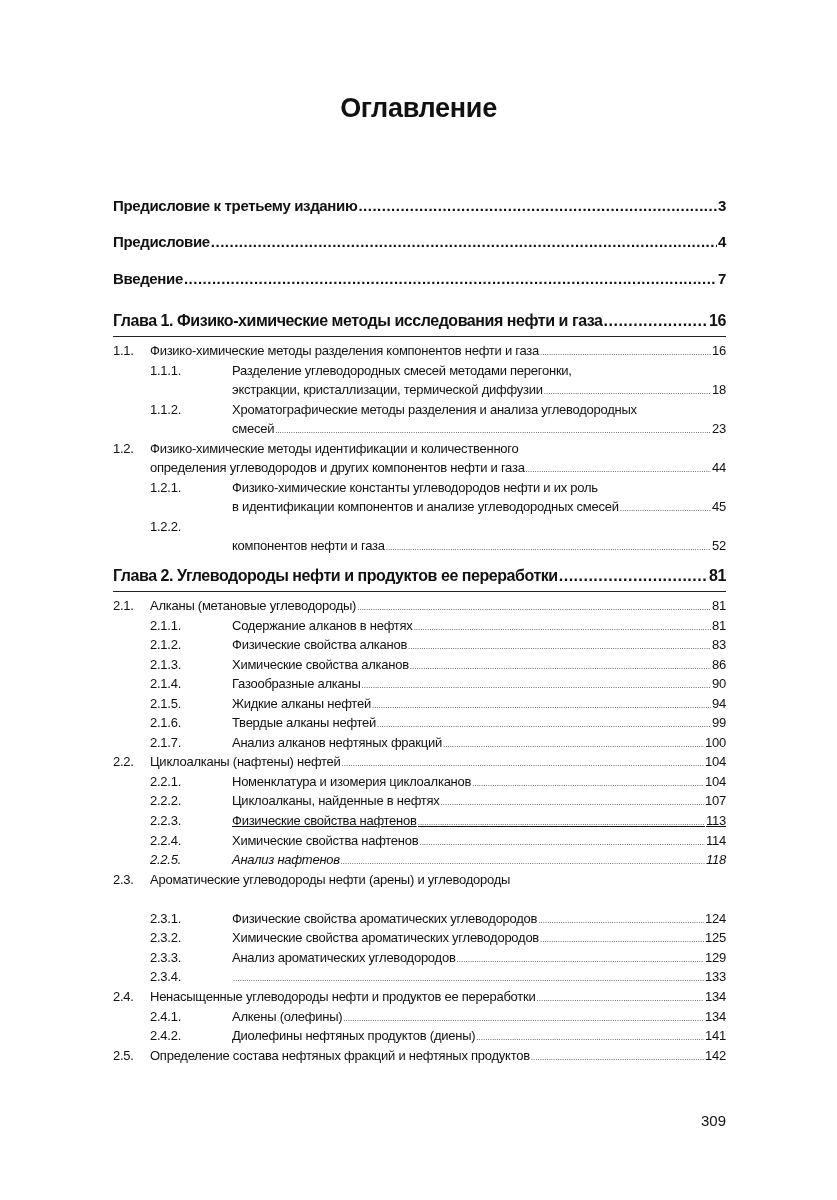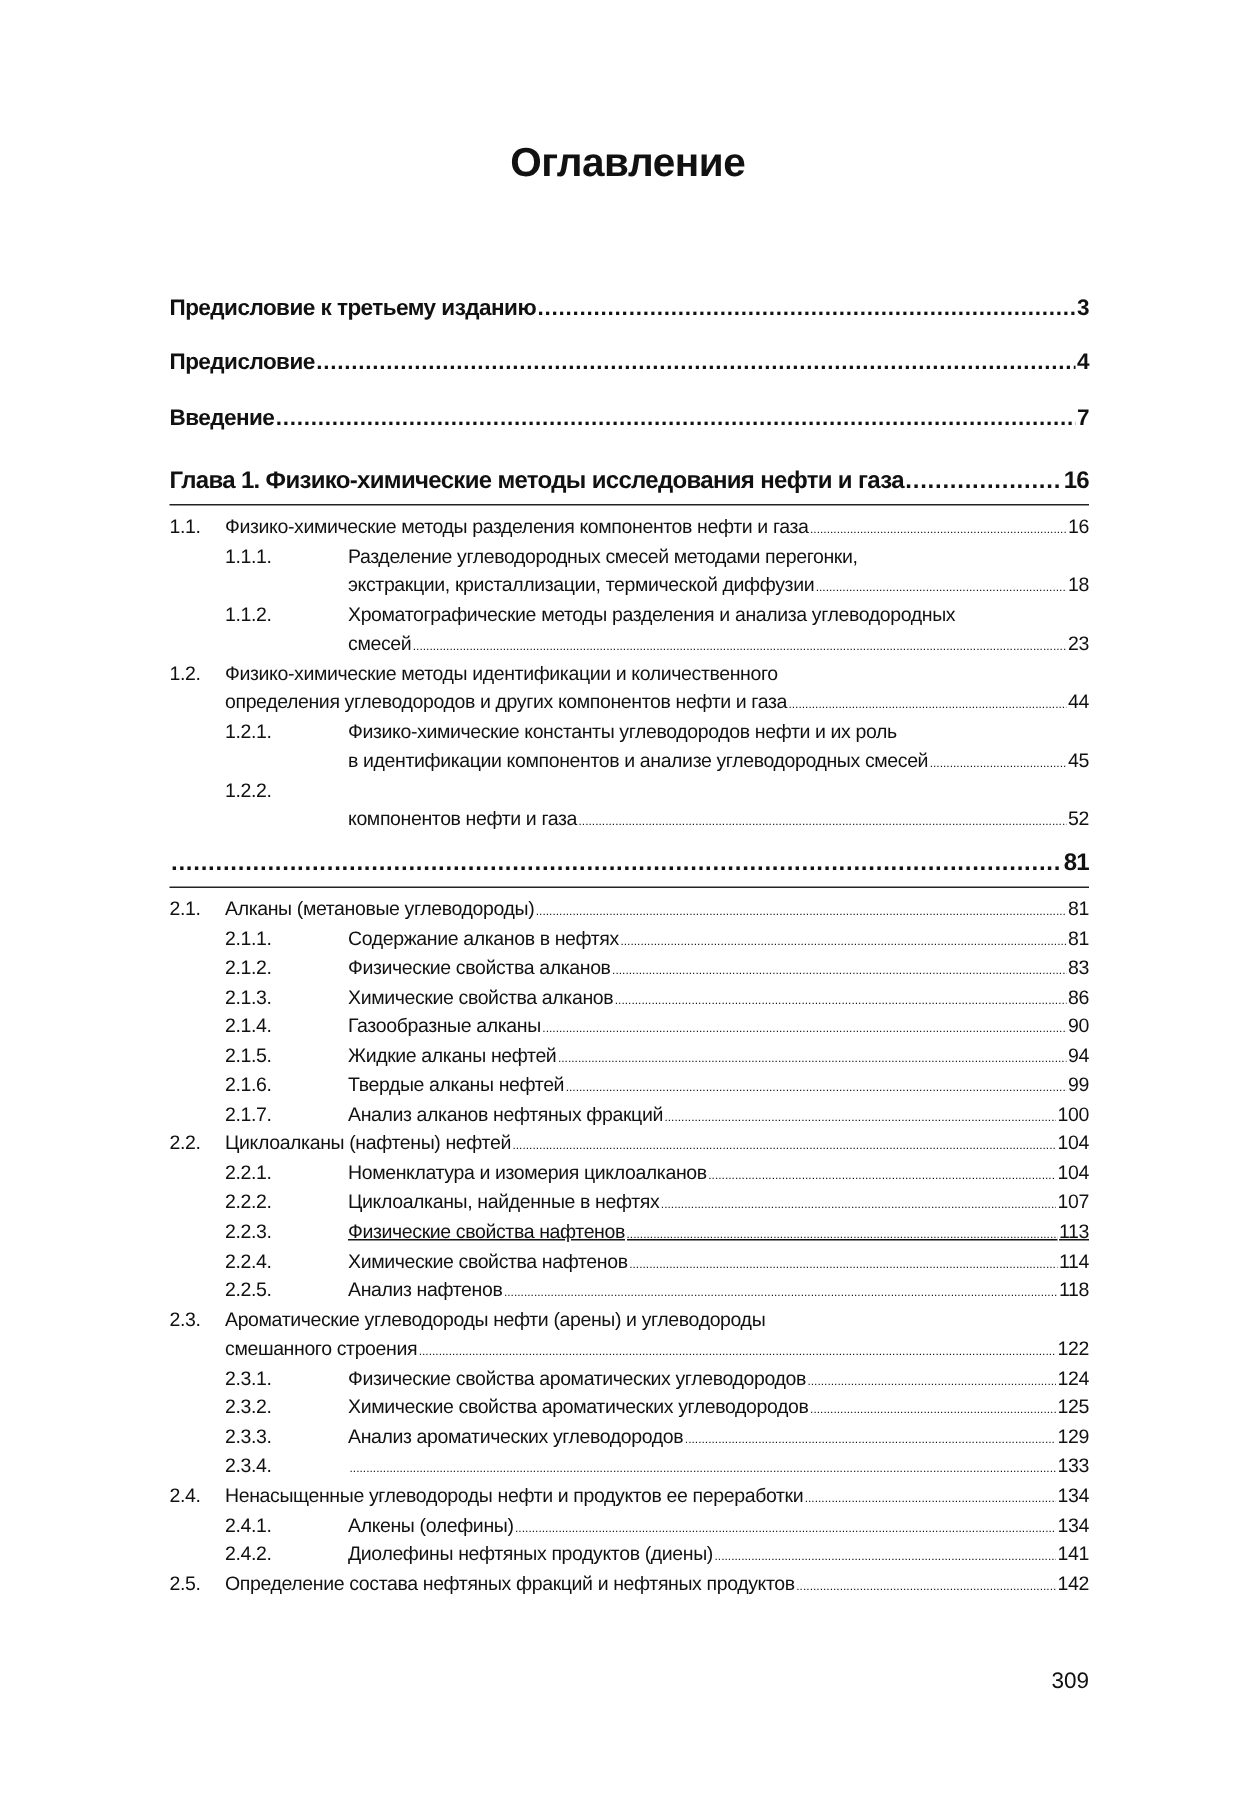--- a/index.html
+++ b/index.html
@@ -155,20 +155,21 @@
         <span class="txt-wrap">
           <span class="txt">компонентов нефти и газа</span>
           <span class="leader"></span>
           <span class="page">52</span>
         </span>
       </div>
     </div>
     <div class="entry lvch" style="top: 565px;">
       <div class="row">
         <span class="txt-wrap">
+          <span class="txt">Глава 2. Углеводороды нефти и продуктов ее переработки</span>
           <span class="leader"></span>
           <span class="page">81</span>
         </span>
       </div>
     </div>
     <div class="rule" style="top: 591px; left: 0px;"></div>
     <div class="entry lv1" style="top: 596px;">
       <div class="row">
         <span class="num">2.1.</span>
         <span class="txt-wrap">
@@ -291,44 +292,37 @@
     <div class="entry lv2" style="top: 831px;">
       <div class="row">
         <span class="num">2.2.4.</span>
         <span class="txt-wrap">
           <span class="txt">Химические свойства нафтенов</span>
           <span class="leader"></span>
           <span class="page">114</span>
         </span>
       </div>
     </div>
-    <div class="entry lv2" style="top: 850px;">
+    <div class="entry lv2" style="top: 850px; font-style: italic;">
       <div class="row">
         <span class="num">2.2.5.</span>
         <span class="txt-wrap">
           <span class="txt">Анализ нафтенов</span>
           <span class="leader"></span>
           <span class="page">118</span>
         </span>
       </div>
     </div>
     <div class="entry lv1" style="top: 870px;">
       <div class="row">
         <span class="num">2.3.</span>
         <span class="txt-wrap">
           <span class="txt">Ароматические углеводороды нефти (арены) и углеводороды</span>
         </span>
       </div>
-      <div class="row">
-        <span class="txt-wrap">
-          <span class="txt">смешанного строения</span>
-          <span class="leader"></span>
-          <span class="page">122</span>
-        </span>
-      </div>
     </div>
     <div class="entry lv2" style="top: 909px;">
       <div class="row">
         <span class="num">2.3.1.</span>
         <span class="txt-wrap">
           <span class="txt">Физические свойства ароматических углеводородов</span>
           <span class="leader"></span>
           <span class="page">124</span>
         </span>
       </div>

